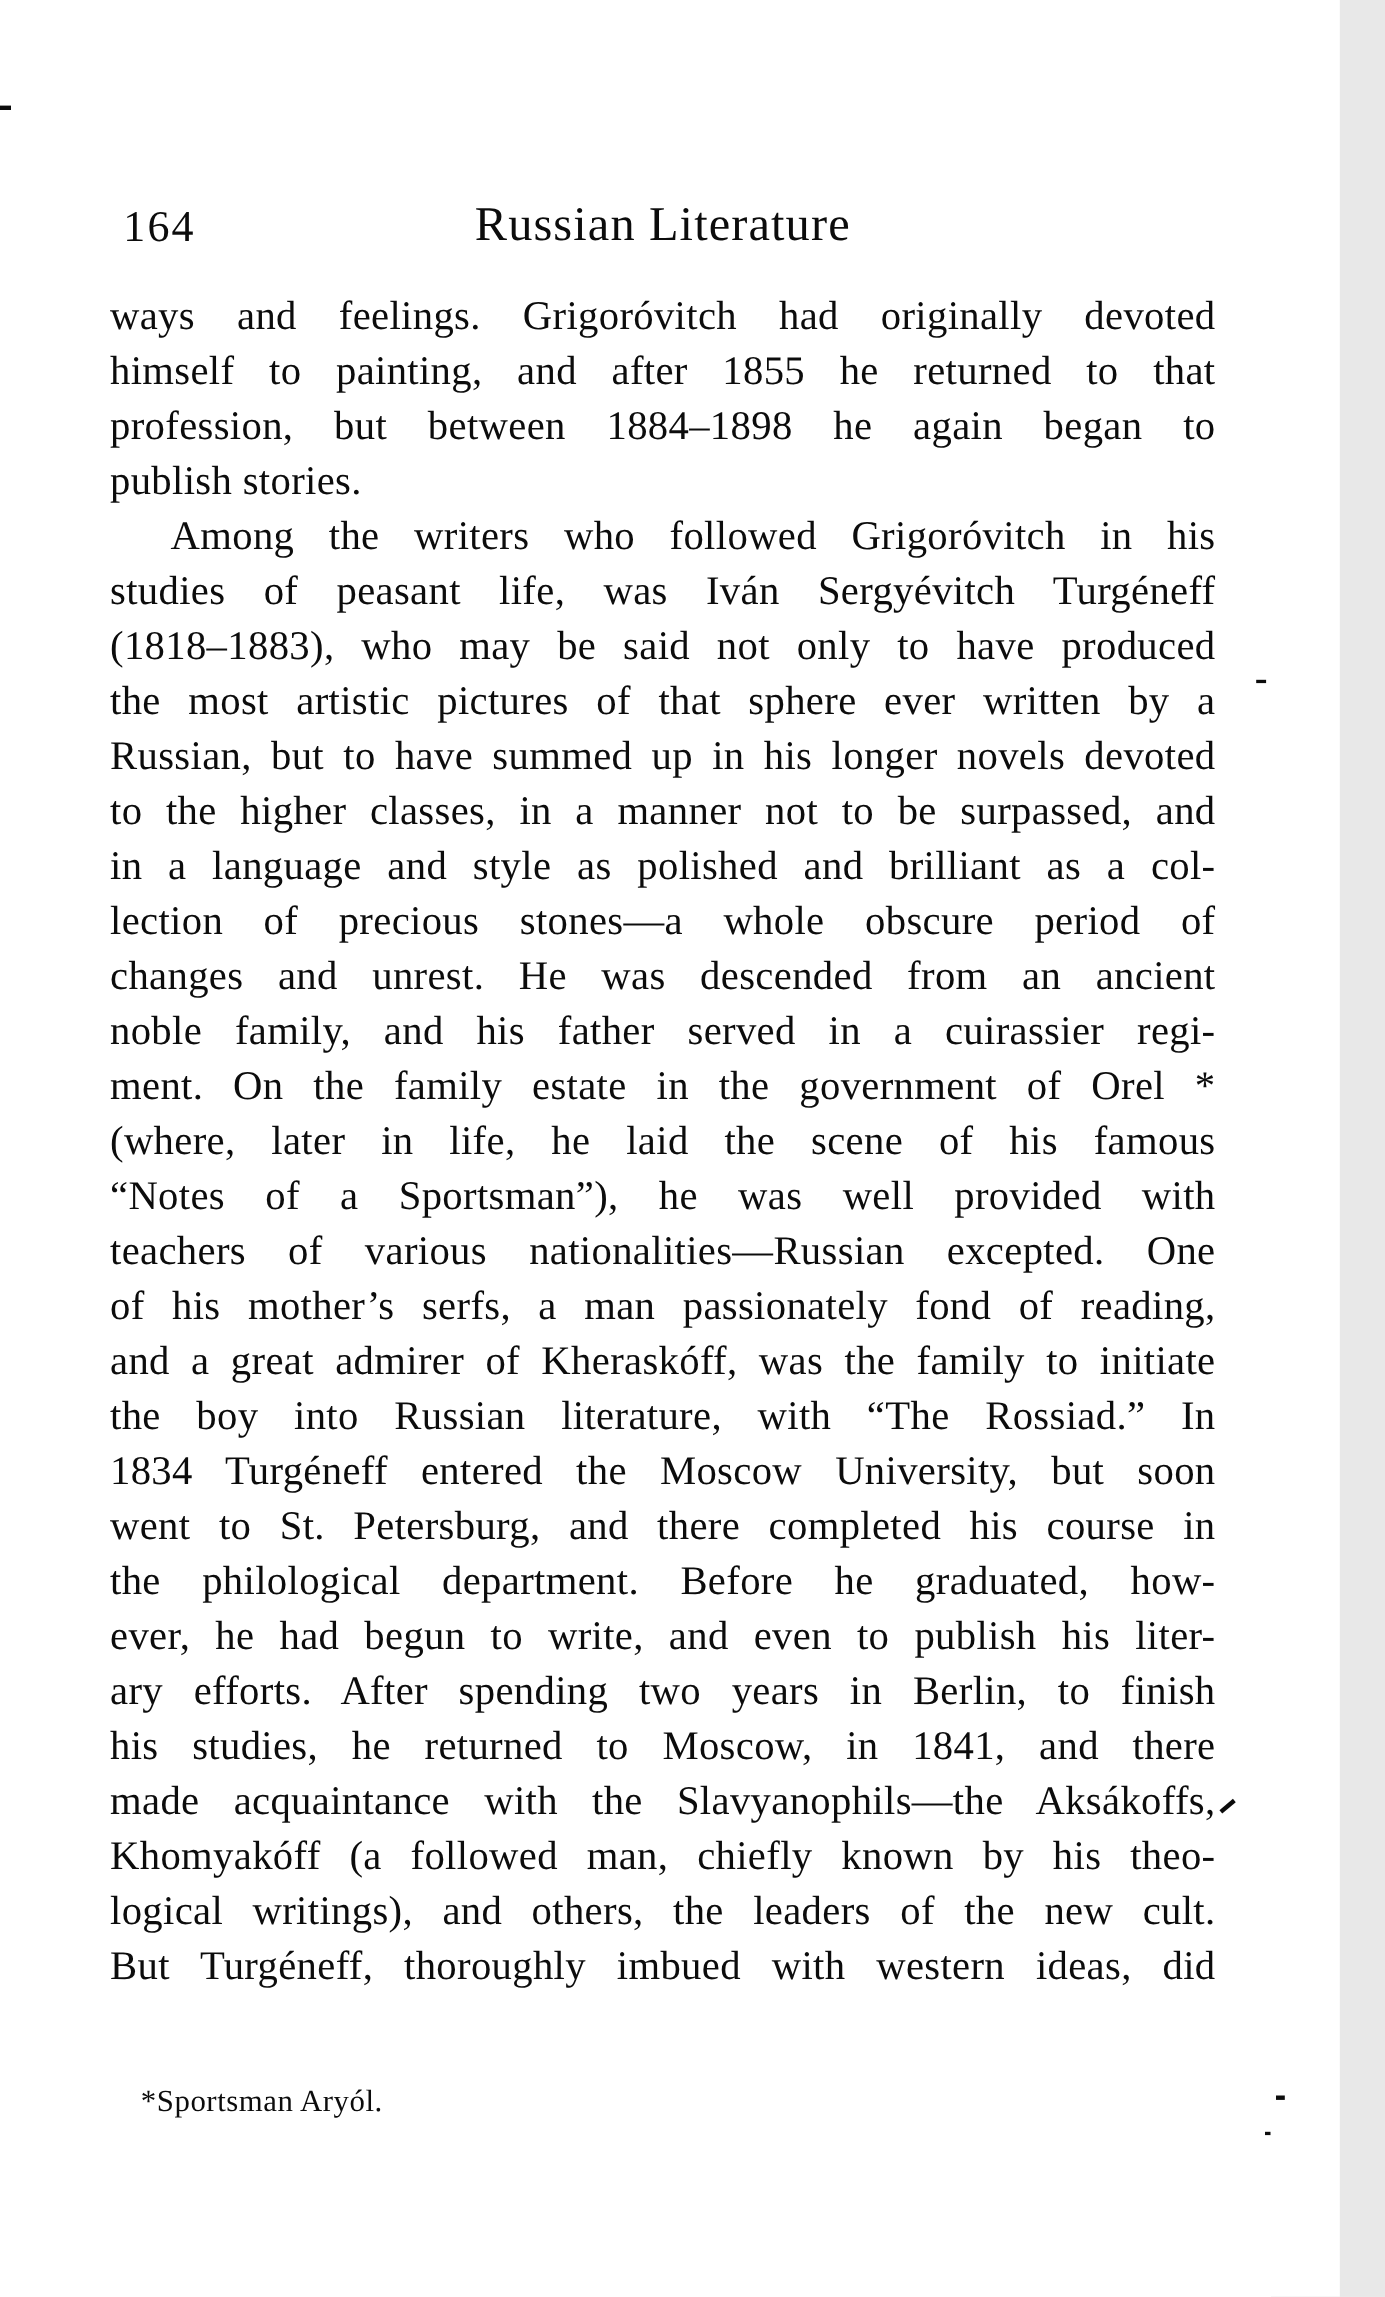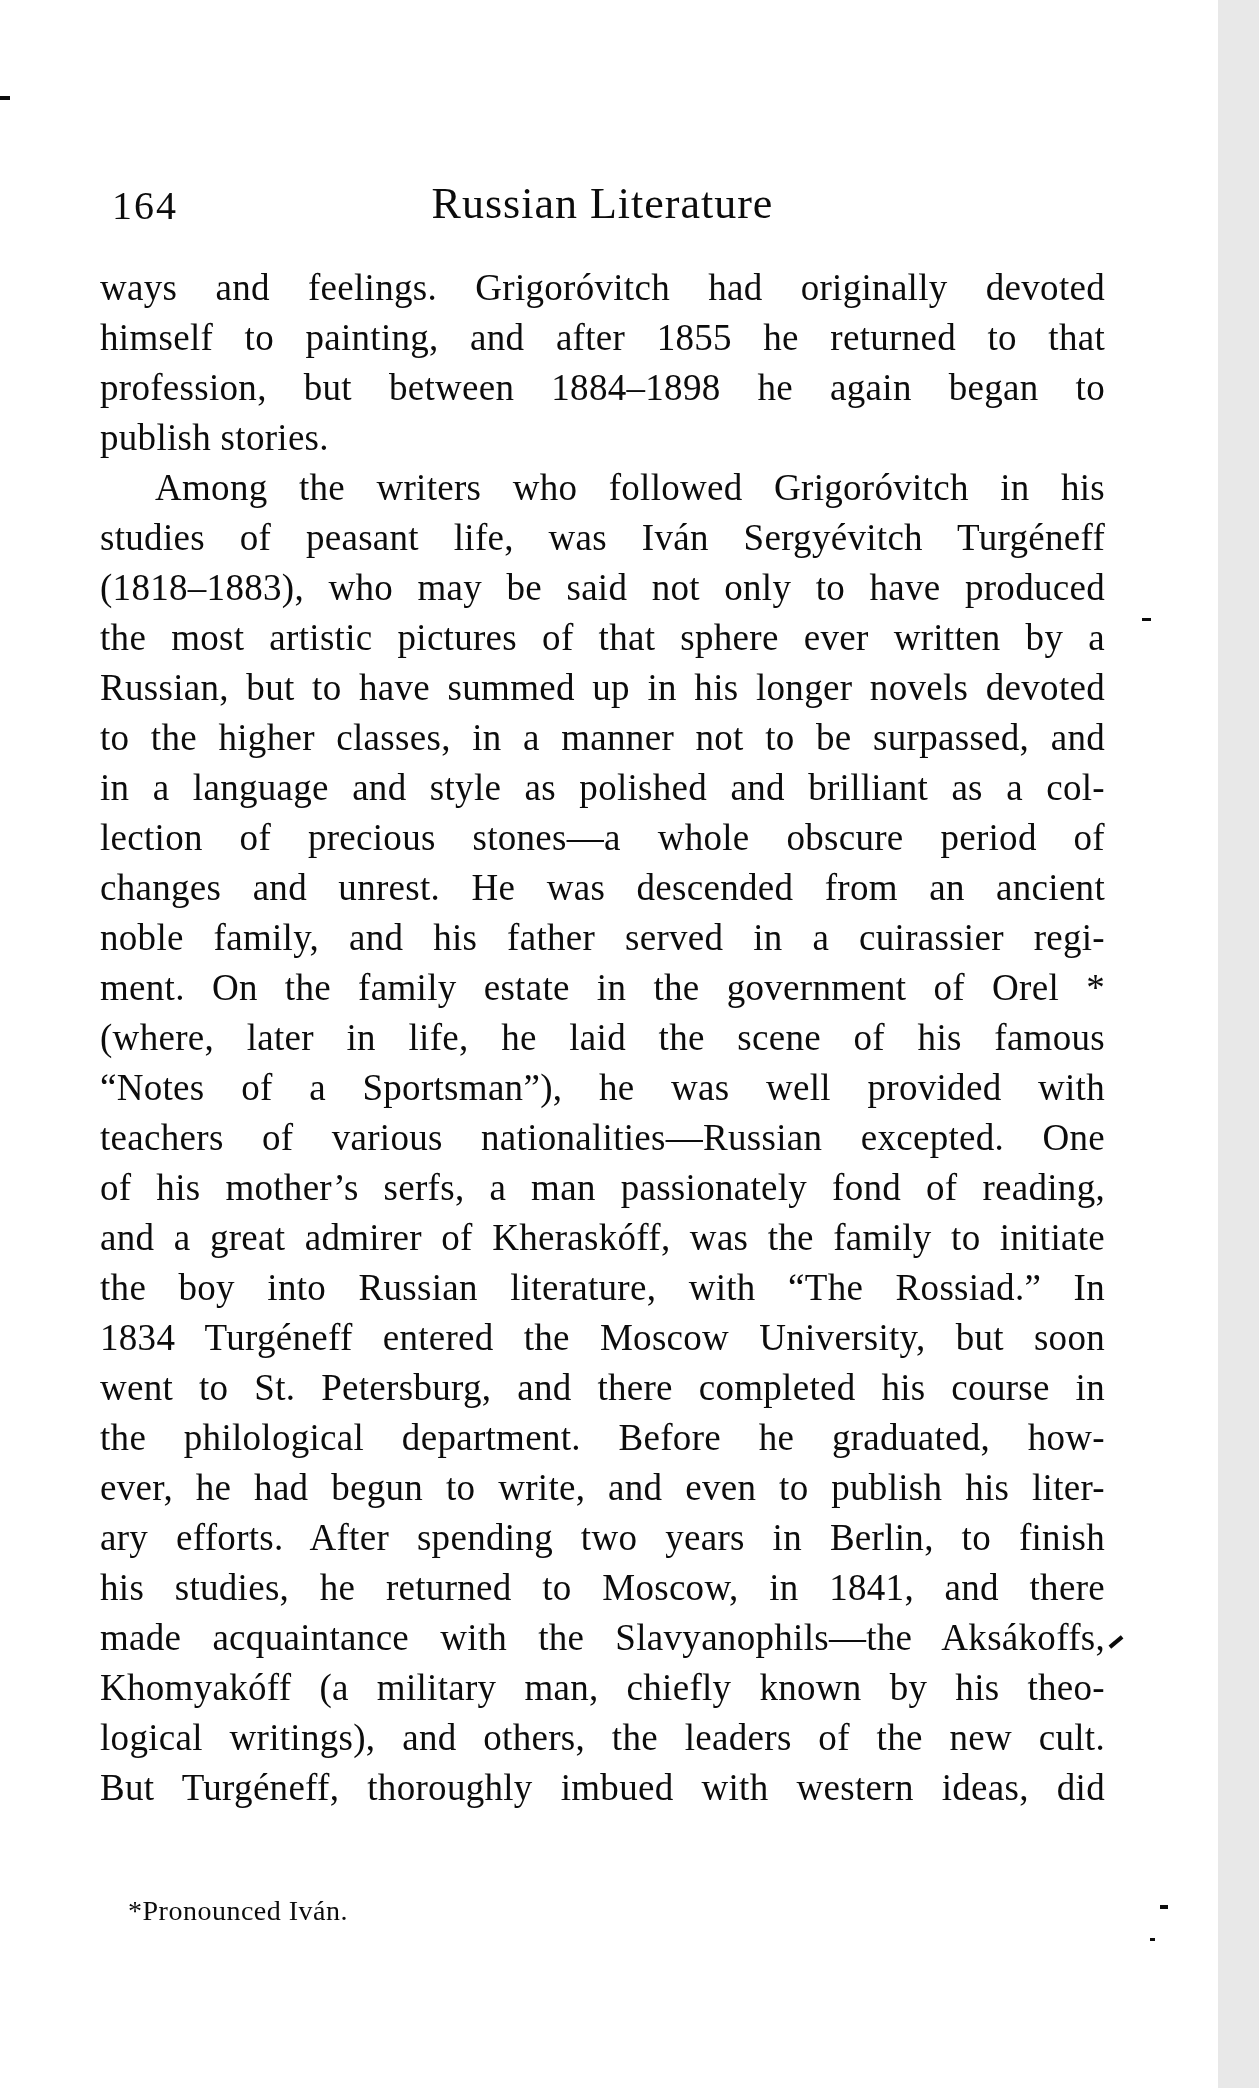--- a/index.html
+++ b/index.html
@@ -71,26 +71,26 @@
       <div class="line">of his mother’s serfs, a man passionately fond of reading,</div>
       <div class="line">and a great admirer of Kheraskóff, was the family to initiate</div>
       <div class="line">the boy into Russian literature, with “The Rossiad.”  In</div>
       <div class="line">1834 Turgéneff entered the Moscow University, but soon</div>
       <div class="line">went to St. Petersburg, and there completed his course in</div>
       <div class="line">the philological department.  Before he graduated, how-</div>
       <div class="line">ever, he had begun to write, and even to publish his liter-</div>
       <div class="line">ary efforts.  After spending two years in Berlin, to finish</div>
       <div class="line">his studies, he returned to Moscow, in 1841, and there</div>
       <div class="line">made acquaintance with the Slavyanophils—the Aksákoffs,</div>
-      <div class="line">Khomyakóff (a military man, chiefly known by his theo-</div>
+      <div class="line">Khomyakóff (a followed man, chiefly known by his theo-</div>
       <div class="line">logical writings), and others, the leaders of the new cult.</div>
       <div class="line">But Turgéneff, thoroughly imbued with western ideas, did</div>
     </div>
 
-  <div class="footnote">*Pronounced Iván.</div>
+  <div class="footnote">*Sportsman Aryól.</div>
 
   <div class="artifact-layer">
       <div class="artifact" style="left: 0px; top: 96px; width: 10px; height: 4px;"></div>
       <div class="artifact" style="left: 1252px; top: 25px; width: 4px; height: 180px;"></div>
       <div class="artifact" style="left: 1250px; top: 205px; width: 4px; height: 320px;"></div>
       <div class="artifact" style="left: 1253px; top: 525px; width: 5px; height: 90px;"></div>
       <div class="artifact" style="left: 1251px; top: 615px; width: 3px; height: 200px;"></div>
       <div class="artifact" style="left: 1249px; top: 815px; width: 6px; height: 110px;"></div>
       <div class="artifact" style="left: 1251px; top: 925px; width: 4px; height: 210px;"></div>
       <div class="artifact" style="left: 1252px; top: 1135px; width: 3px; height: 45px;"></div>

